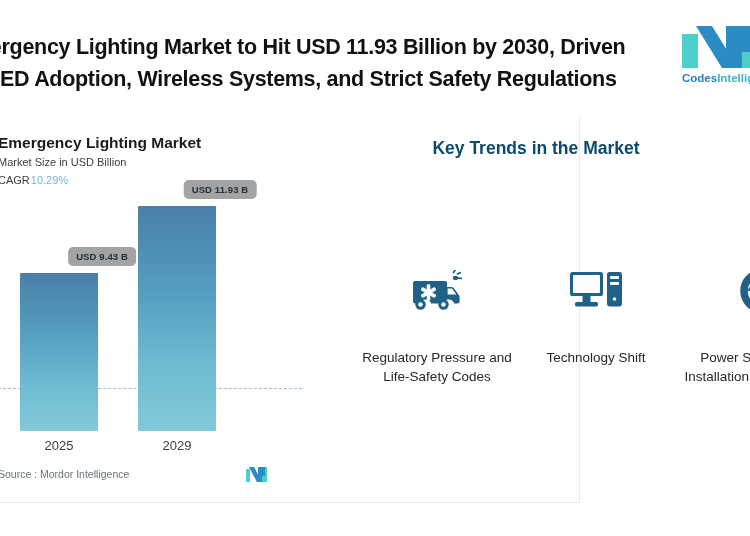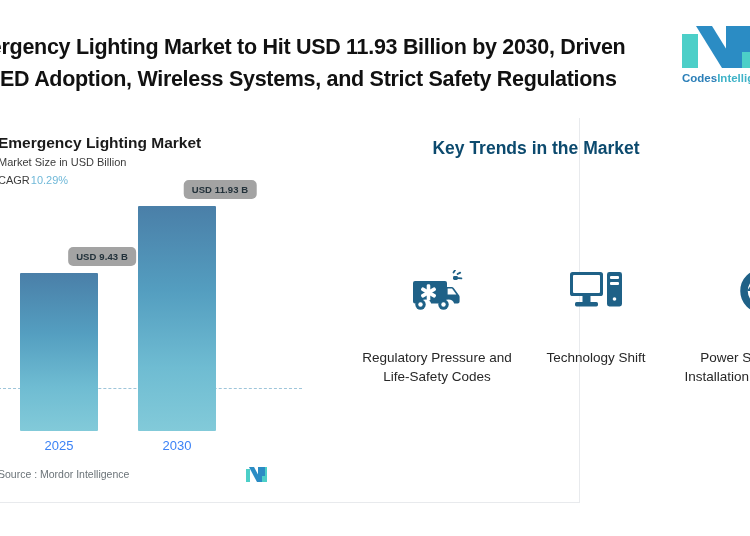--- a/index.html
+++ b/index.html
@@ -149,21 +149,21 @@
     margin-left: 43px;
   }
   .bar-badge.p0 { bottom: 165px; }
   .bar-badge.p1 { bottom: 232px; }
   .x-label {
     position: absolute;
     bottom: -22px;
     left: 50%;
     transform: translateX(-50%);
     font-size: 13px;
-    color: #3b82f6;
+    color: #404040;
     white-space: nowrap;
   }
 
   .chart-footer {
     position: absolute;
     left: 36px;
     bottom: 14px;
     width: 560px;
     height: 22px;
   }
@@ -263,21 +263,21 @@
 
     <div class="bar-group g0">
       <div class="bar-badge p0">USD 9.43 B</div>
       <div class="bar b0"></div>
       <div class="x-label">2025</div>
     </div>
 
     <div class="bar-group g1">
       <div class="bar-badge p1">USD 11.93 B</div>
       <div class="bar b1"></div>
-      <div class="x-label">2030</div>
+      <div class="x-label">2029</div>
     </div>
   </div>
 
   <div class="chart-footer">
     <div class="source-text">Source :  Mordor Intelligence</div>
     <div class="footer-mark">
       <svg width="22" height="16" viewBox="0 0 22 16" xmlns="http://www.w3.org/2000/svg">
         <polygon points="0,16 4,16 4,3 0,3" fill="#4ccfc8"></polygon>
         <polygon points="3,1 8,1 16,16 11,16" fill="#2b8cc4"></polygon>
         <polygon points="12,1 16,1 16,16 12,16" fill="#2b8cc4"></polygon>

